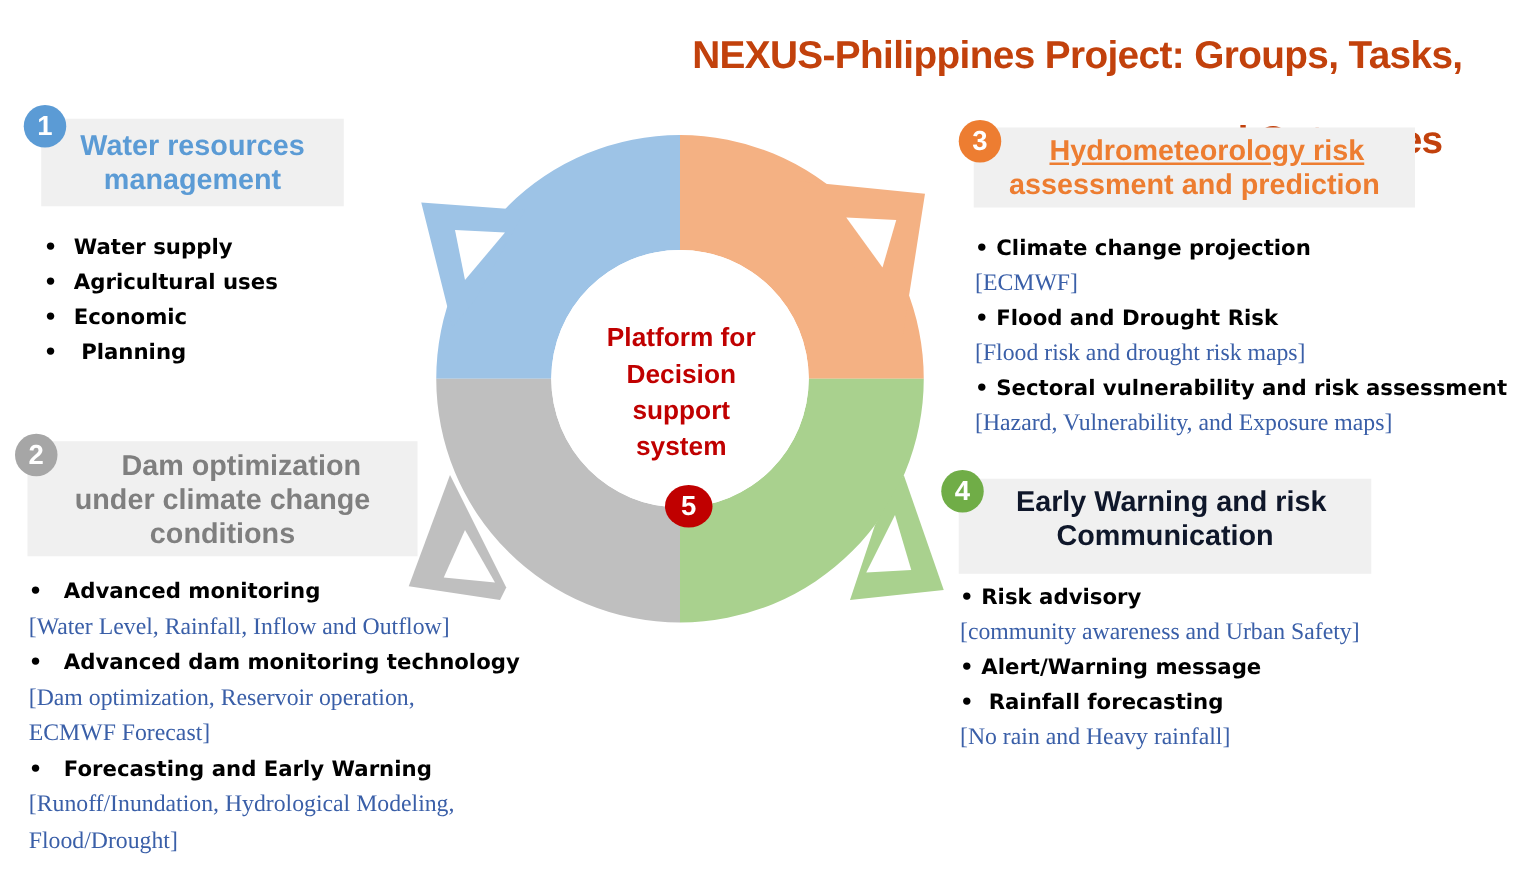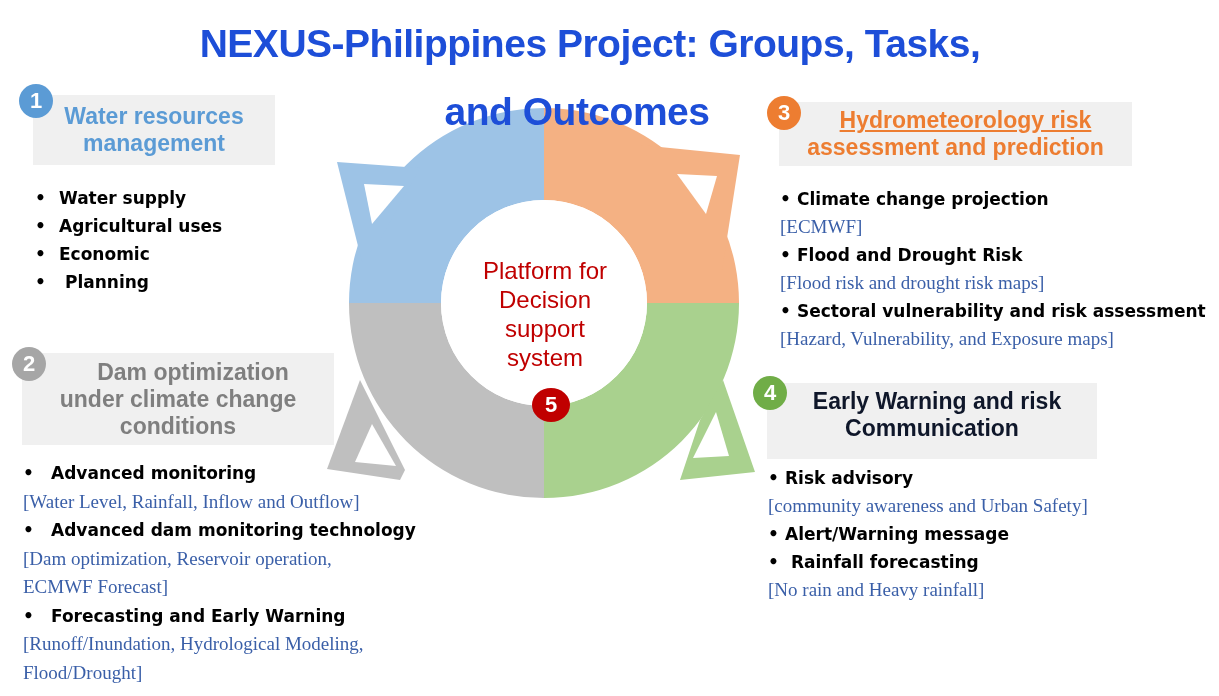--- a/index.html
+++ b/index.html
@@ -1,27 +1,27 @@
 <!DOCTYPE html>
 <html><head>
 <meta charset="utf-8">
 <style>
   html, body { margin:0; padding:0; background:#ffffff; }
   body { width:1219px; height:696px; position:relative; overflow:hidden; font-family:"Liberation Sans", sans-serif; }
-  .title { position:absolute; left:0; width:1160px; text-align:center; font-weight:bold; color:#1d4ed8; font-size:39px; letter-spacing:-0.5px; line-height:48px; }
+  .title { position:absolute; left:0; width:1160px; text-align:right; font-weight:bold; color:#c2410c; font-size:31px; letter-spacing:-0.5px; line-height:48px; }
   .title.l1 { top:20px; left:10px; }
   .title.l2 { top:88px; left:0px; width:1154px; }
   .hdr { position:absolute; background:#f0f0f0; font-weight:bold; text-align:center; line-height:27px; font-size:23px; }
   .badge { position:absolute; width:34px; height:34px; border-radius:50%; color:#fff; font-weight:bold; font-size:22px; text-align:center; line-height:34px; font-family:"Liberation Sans", sans-serif; }
   .list { position:absolute; font-family:"DejaVu Sans", sans-serif; font-size:17px; line-height:28px; }
   .list .b { font-weight:bold; color:#000; white-space:nowrap; }
   .list .b .dot { display:inline-block; width:24px; }
   .list .s { color:#3a5fa8; font-family:Liberation Serif, serif; font-size:19px; white-space:nowrap; }
   svg { position:absolute; left:0; top:0; }
-  .center-text { position:absolute; left:460px; top:256px; width:170px; text-align:center; color:#c00000; font-weight:normal; font-size:24px; line-height:29px; }
+  .center-text { position:absolute; left:460px; top:256px; width:170px; text-align:center; color:#c00000; font-weight:bold; font-size:21px; line-height:29px; }
   .badge5 { position:absolute; left:532px; top:388px; width:38px; height:34px; border-radius:50%; background:#c00000; color:#fff; font-weight:bold; font-size:22px; line-height:34px; text-align:center; }
 </style>
 </head>
 <body>
 
 <svg width="1219" height="696">
 
   <path fill="#9dc3e6" d="M 544 108 A 195 195 0 0 0 349 303 L 441 303 A 103 103 0 0 1 544 200 Z"></path>
   <path fill="#f4b183" d="M 544 108 A 195 195 0 0 1 739 303 L 647 303 A 103 103 0 0 0 544 200 Z"></path>
   <path fill="#a9d18e" d="M 739 303 A 195 195 0 0 1 544 498 L 544 406 A 103 103 0 0 0 647 303 Z"></path>

